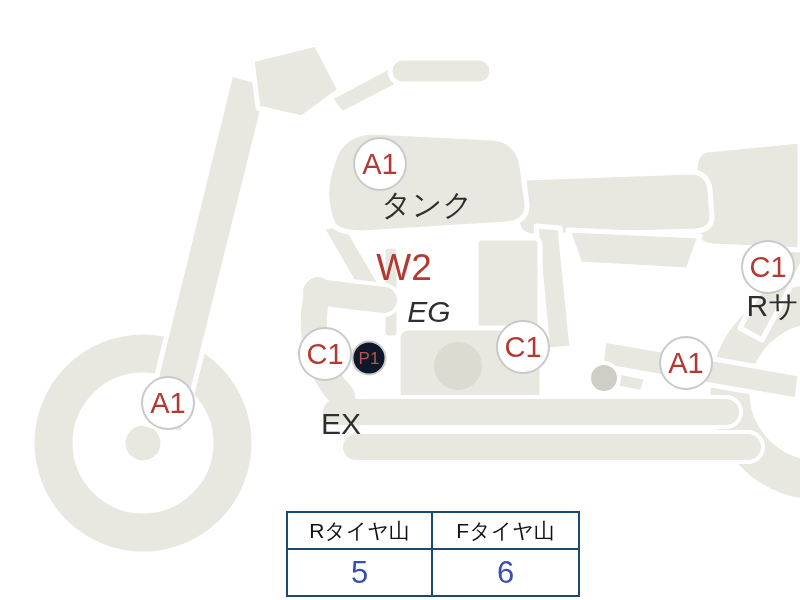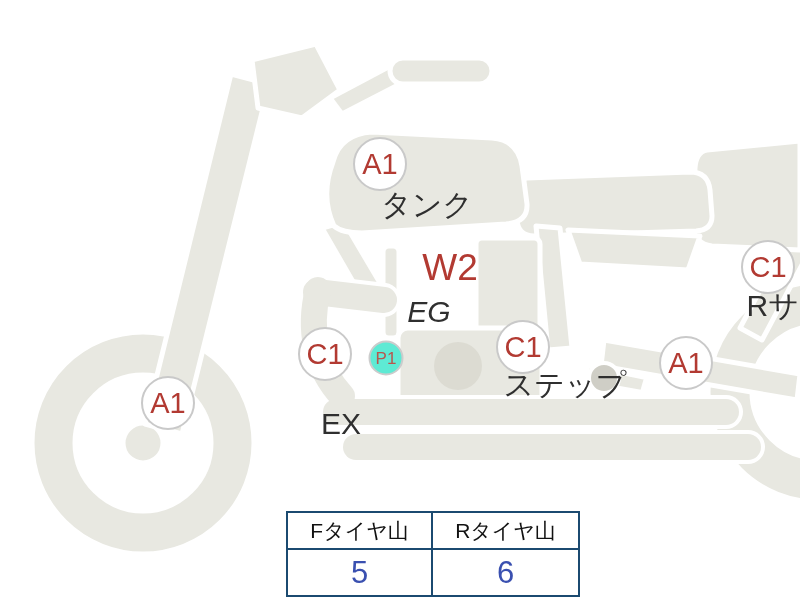--- a/index.html
+++ b/index.html
@@ -19,23 +19,23 @@
     font-size:29px; color:#b23a32; letter-spacing:0;
     box-sizing:border-box;
   }
   .code-plain {
     position:absolute; transform:translate(-50%,-50%);
     font-size:37px; color:#b23a32;
   }
   .sub-badge {
     position:absolute; transform:translate(-50%,-50%);
     width:35px; height:35px; border-radius:50%;
-    background:#5eead4; border:2px solid #cccccc;
+    background:#0f172a; border:2px solid #cccccc;
     display:flex; align-items:center; justify-content:center;
-    font-size:17px; color:#b9554d; box-sizing:border-box;margin-left:17px;
+    font-size:17px; color:#b9554d; box-sizing:border-box;
   }
   .part-label {
     position:absolute; transform:translate(-50%,-50%);
     font-size:30px; color:#2f2f2f; white-space:nowrap;
   }
 
   
   .tire-table {
     position:absolute; left:286px; top:511px; width:294px;
     border:2px solid #1b4a70; background:#ffffff;
@@ -107,37 +107,36 @@
       <path d="M356,447 L748,447" stroke="#e8e8e1" stroke-width="26"></path>
     </g>
 
     <polygon points="588,366 646,378 642,392 586,382" fill="#e8e8e1" stroke="#ffffff" stroke-width="4"></polygon>
     <circle cx="604" cy="378" r="15" fill="#cfcec6" stroke="#ffffff" stroke-width="4"></circle>
   </svg>
 
   <div class="code-badge" style="left:380px; top:164px;">A1</div>
   <div class="part-label" style="left:427px; top:205px;">タンク</div>
 
-  <div class="code-plain" style="left:404px; top:268px;margin-left:46px;">W2</div>
+  <div class="code-plain" style="left:404px; top:268px;">W2</div>
   <div class="part-label" style="left:429px; top:312px;font-style:italic;">EG</div>
 
   <div class="code-badge" style="left:325px; top:354px;">C1</div>
   <div class="sub-badge" style="left:369px; top:358px;">P1</div>
   <div class="part-label" style="left:341px; top:396px;margin-top:28px;">EX</div>
 
   <div class="code-badge" style="left:523px; top:347px;">C1</div>
-  <div class="part-label" style="left:565px; top:385px;">ステップ</div>
 
   <div class="code-badge" style="left:168px; top:403px;">A1</div>
 
   <div class="code-badge" style="left:686px; top:363px;">A1</div>
 
   <div class="code-badge" style="left:768px; top:267px;">C1</div>
   <div class="part-label" style="left:788px; top:306px;">Rサス</div>
 
   <div class="tire-table">
+    <div class="tt-cell tt-head">Rタイヤ山</div>
     <div class="tt-cell tt-head">Fタイヤ山</div>
-    <div class="tt-cell tt-head">Rタイヤ山</div>
     <div class="tt-cell tt-val">5</div>
     <div class="tt-cell tt-val">6</div>
   </div>
 
 </div>
 
 </body></html>

